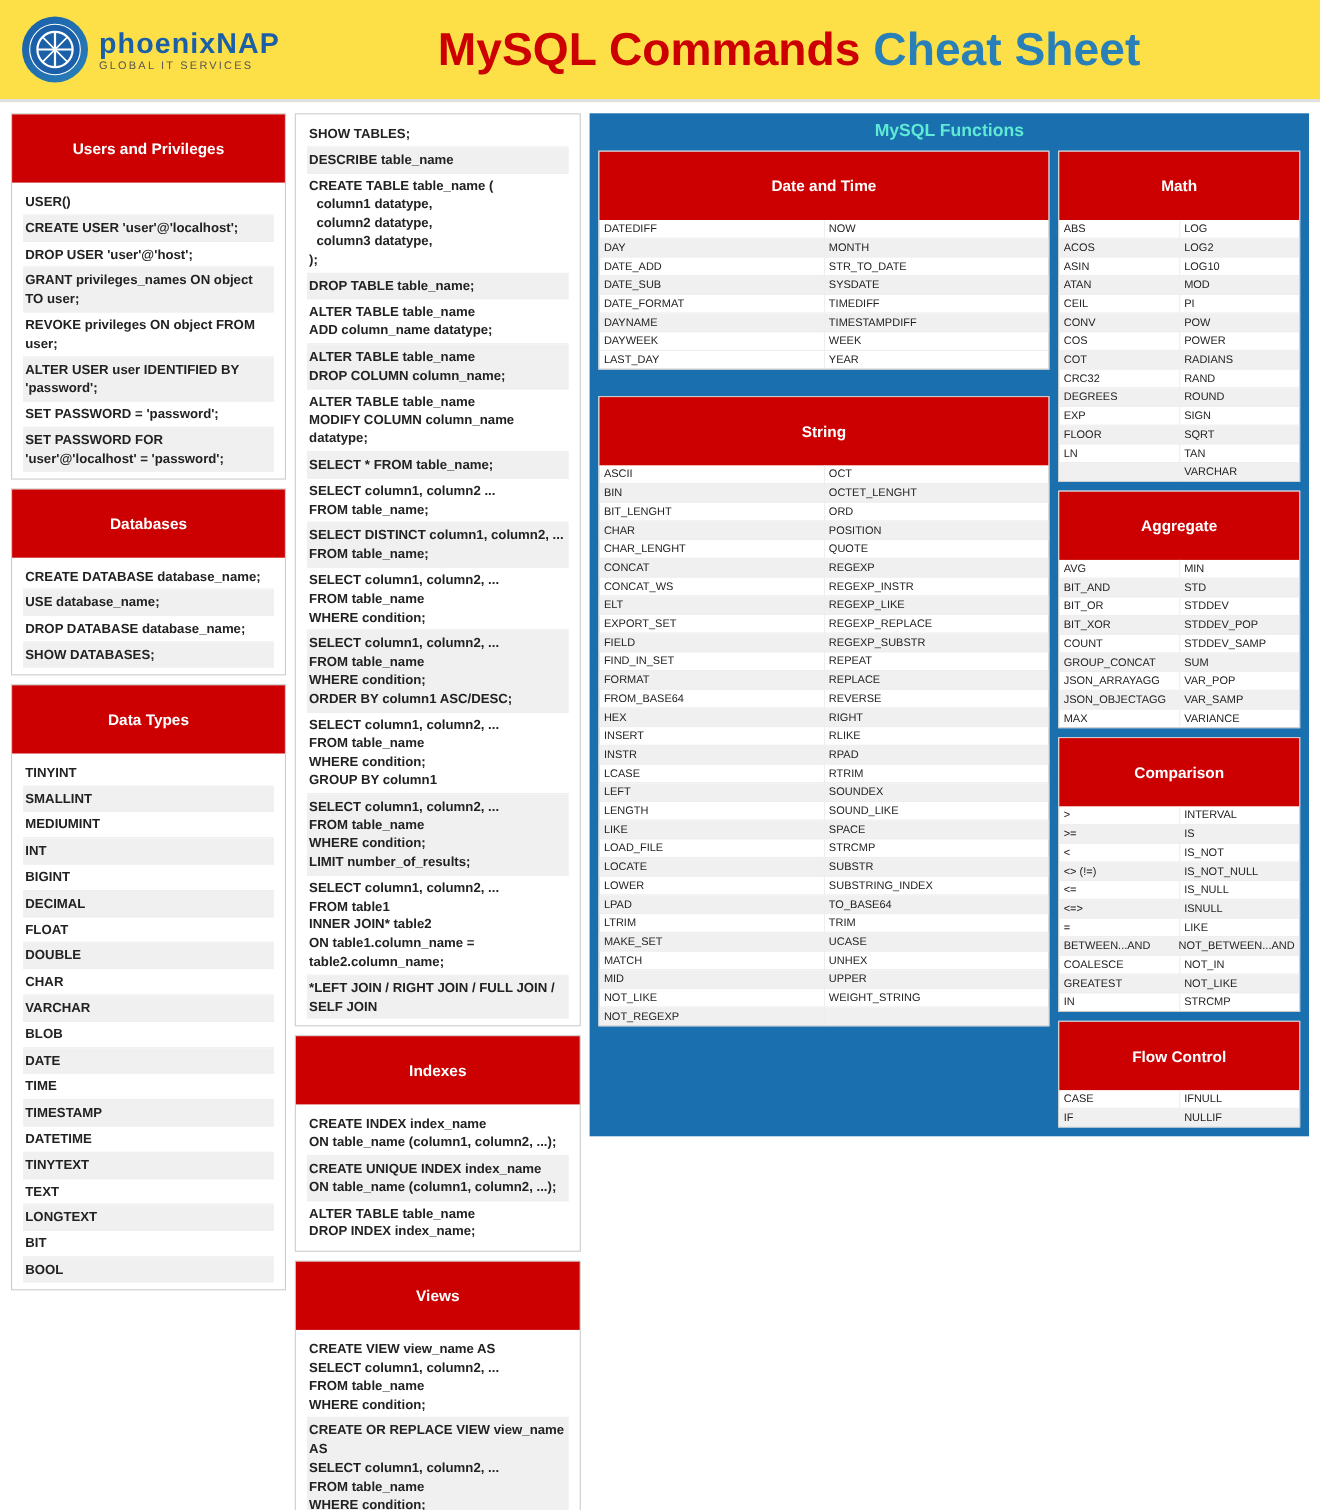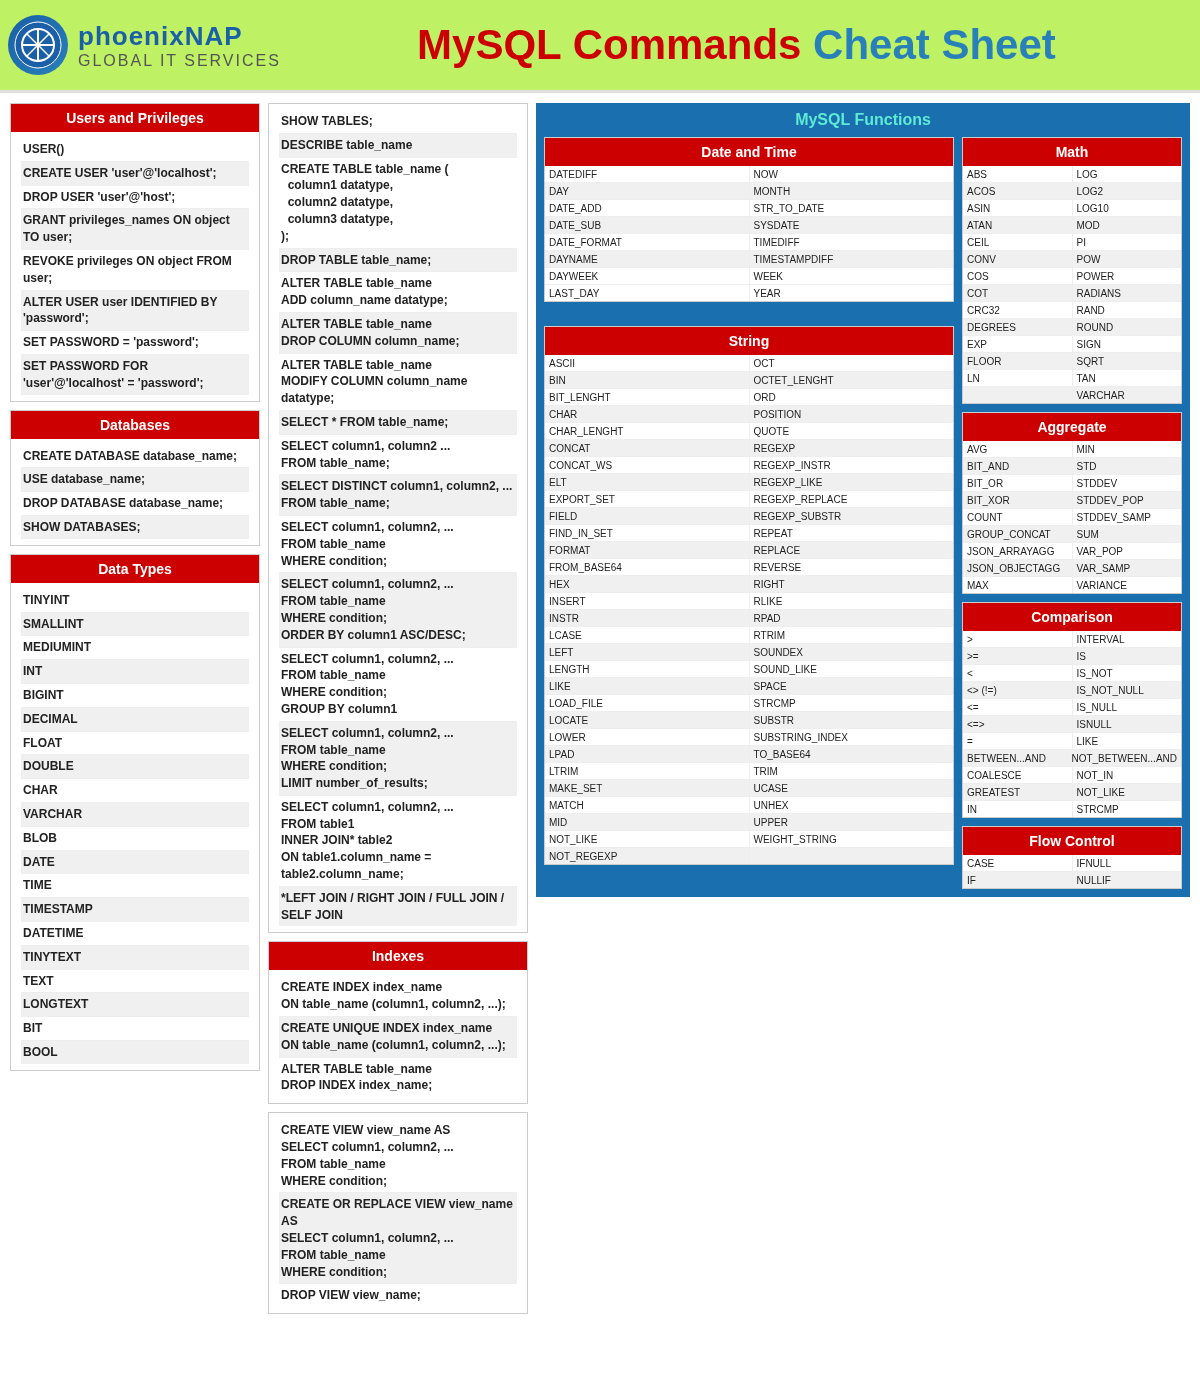--- a/index.html
+++ b/index.html
@@ -1,38 +1,38 @@
 <!DOCTYPE html>
 <html><head>
   <meta charset="utf-8">
   <style>
     * { margin: 0; padding: 0; box-sizing: border-box; }
     body { font-family: Arial, sans-serif; background: #fff; width: 1200px; }
 
     
-    .header { display: flex; align-items: center; padding: 15px 8px; border-bottom: 3px solid #e0e0e0; background: #bef264; }
+    .header { display: flex; align-items: center; padding: 15px 20px; border-bottom: 3px solid #e0e0e0; background: #fde047; }
     .logo-area { display: flex; align-items: center; gap: 10px; }
     .logo-circle { width: 60px; height: 60px; border-radius: 50%; background: linear-gradient(135deg, #1a5fa8, #2980b9); display: flex; align-items: center; justify-content: center; color: white; font-weight: bold; font-size: 18px; }
     .logo-text { display: flex; flex-direction: column; }
     .logo-main { font-size: 26px; font-weight: 900; color: #1a5fa8; letter-spacing: 1px; }
-    .logo-sub { font-size: 16px; color: #555; letter-spacing: 2px; }
+    .logo-sub { font-size: 10px; color: #555; letter-spacing: 2px; }
     .title-area { flex: 1; text-align: center; }
     .title-area h1 { font-size: 42px; font-weight: 900; }
     .title-commands { color: #cc0000; }
     .title-cheat { color: #2980b9; }
 
     
     .main-content { display: flex; padding: 10px; gap: 8px; background: #fff; }
     .col-left { width: 250px; flex-shrink: 0; display: flex; flex-direction: column; gap: 8px; }
     .col-mid { width: 260px; flex-shrink: 0; display: flex; flex-direction: column; gap: 8px; }
     .col-right { flex: 1; display: flex; flex-direction: column; gap: 8px; }
 
     
     .section-box { border: 1px solid #ccc; background: #fff; }
-    .section-header { background: #cc0000; color: white; text-align: center; font-weight: bold; font-size: 14px; padding: 6px 10px; }
+    .section-header { background: #cc0000; color: white; text-align: center; font-weight: bold; font-size: 14px; padding: 23px 10px; }
     .section-content { padding: 6px 10px; }
     .section-content .item { font-size: 12px; padding: 3px 2px; border-bottom: 1px solid #eee; color: #222; line-height: 1.4; font-weight: bold; }
     .section-content .item:last-child { border-bottom: none; }
     .section-content .item.alt { background: #f0f0f0; }
 
     
     .functions-container { background: #1a6faf; padding: 8px; }
     .functions-title { color: #5eead4; text-align: center; font-size: 16px; font-weight: bold; margin-bottom: 8px; }
     .functions-grid { display: flex; gap: 8px; }
     .functions-left { flex: 1; display: flex; flex-direction: column; gap: 24px; }
@@ -154,20 +154,21 @@
       <div class="section-box">
         <div class="section-header">Indexes</div>
         <div class="section-content">
           <div class="item">CREATE INDEX index_name<br>ON table_name (column1, column2, ...);</div>
           <div class="item alt">CREATE UNIQUE INDEX index_name<br>ON table_name (column1, column2, ...);</div>
           <div class="item">ALTER TABLE table_name<br>DROP INDEX index_name;</div>
         </div>
       </div>
 
       <div class="section-box">
+        <div class="section-header">Views</div>
         <div class="section-content">
           <div class="item">CREATE VIEW view_name AS<br>SELECT column1, column2, ...<br>FROM table_name<br>WHERE condition;</div>
           <div class="item alt">CREATE OR REPLACE VIEW view_name AS<br>SELECT column1, column2, ...<br>FROM table_name<br>WHERE condition;</div>
           <div class="item">DROP VIEW view_name;</div>
         </div>
       </div>
 
     </div>
 
     <div class="col-right">

